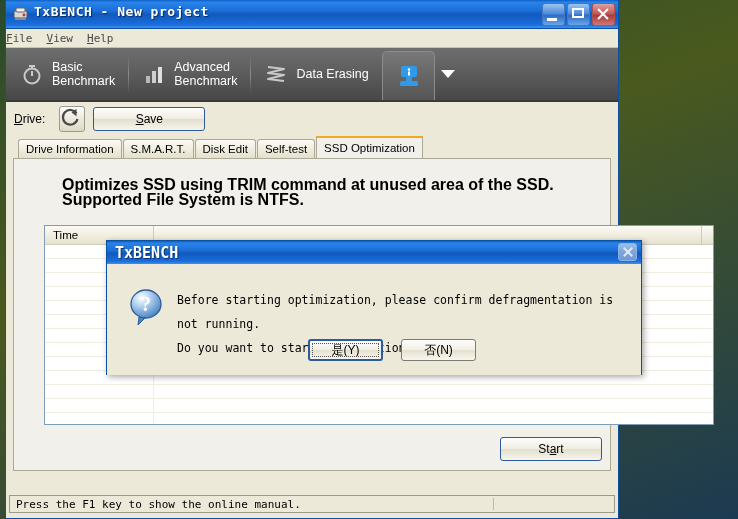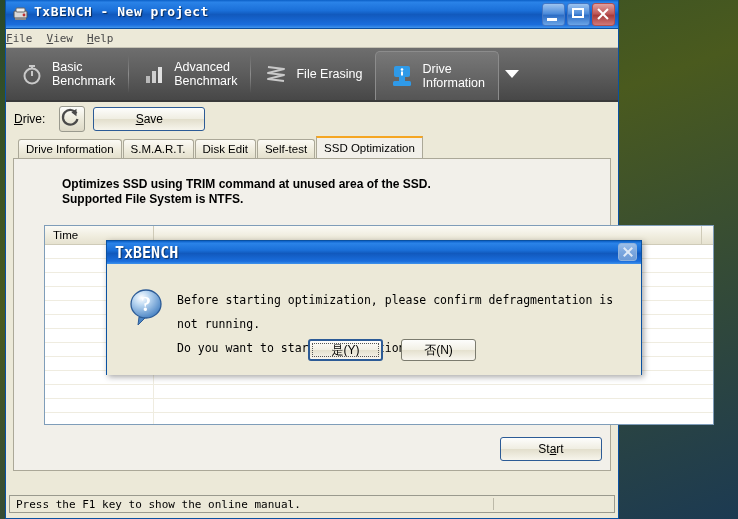--- a/index.html
+++ b/index.html
@@ -142,21 +142,21 @@
     border-top:2px solid #f5a623;border-radius:0;margin-right:0;
     position:relative;z-index:3;
   }
   
   .panel{
     position:relative;margin:0 7px;height:313px;
     background:#f2f0ea;border:1px solid #aba898;box-sizing:border-box;
   }
   .desc{
     position:absolute;left:48px;top:18px;
-    font-size:12px;font-weight:bold;color:#000;line-height:15px;white-space:pre-line;
+    font-size:16px;font-weight:bold;color:#000;line-height:15px;white-space:pre-line;
   }
   .listbox{
     position:absolute;left:30px;top:66px;width:670px;height:200px;
     background:#fff;border:1px solid #7f9db9;box-sizing:border-box;overflow:hidden;
   }
   .lbheader{
     height:18px;background:linear-gradient(180deg,#fbfaf5 0%,#efecdd 60%,#e6e2d0 100%);
     border-bottom:1px solid #cfcbb8;display:flex;align-items:center;
     position:relative;
   }
@@ -289,33 +289,31 @@
         <rect x="16" y="5" width="4" height="16" fill="#e0e0e0"></rect>
       </svg>
       <div class="tblabel">Advanced
 Benchmark</div>
     </div>
 
     <div class="tbitem">
       <svg class="tbicon" viewBox="0 0 24 24">
         <path d="M4 5 L20 7 L4 11 L20 13 L4 17 L20 19" fill="none" stroke="#c9c9c9" stroke-width="2" stroke-linejoin="round"></path>
       </svg>
-      <div class="tblabel">File Erasing</div>
+      <div class="tblabel">Data Erasing</div>
     </div>
 
     <div class="tbitem active">
       <svg class="tbicon" viewBox="0 0 24 24">
         <rect x="4" y="2" width="16" height="11" rx="2" fill="#2f9ae8"></rect>
         <circle cx="12" cy="5.5" r="1.3" fill="#ffffff"></circle>
         <rect x="11" y="7.5" width="2" height="4" fill="#ffffff"></rect>
         <rect x="9" y="13" width="6" height="4" fill="#2f9ae8"></rect>
         <rect x="3" y="17" width="18" height="5" rx="1.5" fill="#2f9ae8"></rect>
       </svg>
-      <div class="tblabel">Drive
-Information</div>
     </div>
 
     <div class="ovf">
       <div class="tri"></div>
     </div>
   </div>
 
   <div class="driverow">
     <div class="drivelabel"><u>D</u>rive:</div>
 

